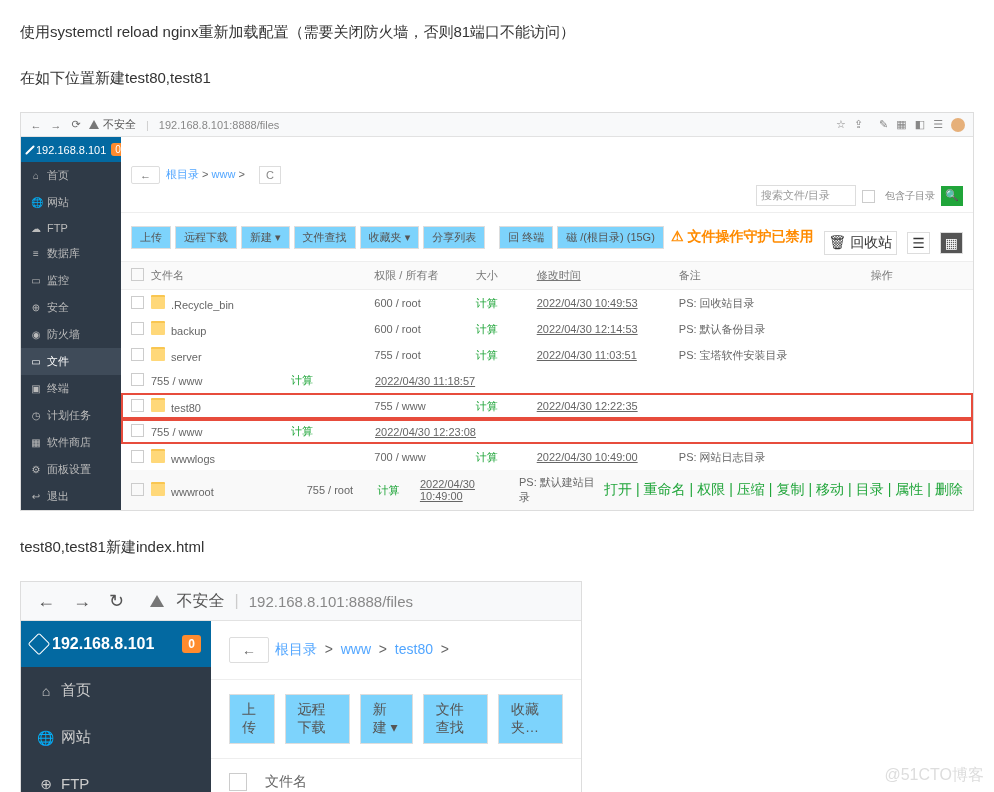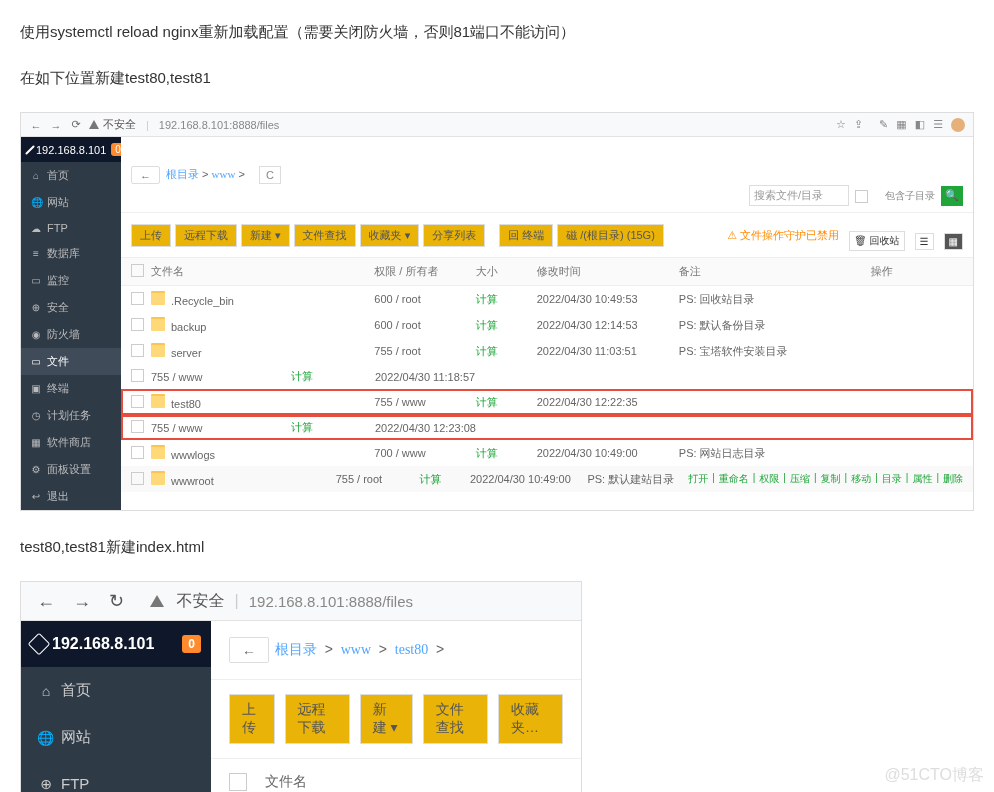--- a/index.html
+++ b/index.html
@@ -14,66 +14,66 @@
   .warn-tri { width:0;height:0;border-left:5px solid transparent;border-right:5px solid transparent;border-bottom:9px solid #777; display:inline-block; }
   .url { color:#888; }
   .bbar .sep { color:#ccc; margin:0 4px; }
   .ticons { margin-left:auto; display:flex; gap:8px; color:#888; font-size:11px; }
   .ticons-big .dot-purple { width:10px;height:10px;border-radius:50%;background:#b37dff; }
   .avatar-sm { width:14px;height:14px;border-radius:50%;background:#e6b07a; }
   
   .app { display:flex; min-height:320px; }
   .side { background:#2f3a47; color:#ddd; width:100px; font-size:11px; padding-top:0; }
   .side-big { width:190px; font-size:16px; }
-  .side-ip { background:#0f172a; padding:6px 8px; display:flex; align-items:center; gap:5px; font-size:11px; color:#fff; }
+  .side-ip { background:#0369a1; padding:6px 8px; display:flex; align-items:center; gap:5px; font-size:11px; color:#fff; }
   .side-ip-big { font-size:16px; font-weight:700; padding:14px 10px; }
   .shield { width:10px;height:10px;border:1px solid #fff;border-radius:2px;transform:rotate(45deg);}
   .shield-big { width:14px;height:14px; }
   .badge-o { background:#ff8b2e;color:#fff;border-radius:3px;padding:1px 4px;font-size:10px;margin-left:auto; }
   .badge-o-big { font-size:12px;padding:2px 6px; }
   .mitem { padding:6px 10px; display:flex; align-items:center; gap:6px; color:#bbb; }
   .mitem-big { padding:14px 16px; font-size:15px; color:#ccc; }
   .mitem.active { background:#3f4b59; color:#fff; }
   .micon { width:10px; display:inline-block; text-align:center; font-size:10px; }
   .micon-big { width:18px; font-size:14px; }
   .main { flex:1; background:#fff; display:flex; flex-direction:column; }
   .crumbrow { display:flex; align-items:center; padding:6px 10px; border-bottom:1px solid #eee; font-size:11px; color:#666; gap:6px; }
   .crumbrow-big { font-size:14px; padding:16px 18px; }
   .backbtn { border:1px solid #ddd; padding:2px 8px; border-radius:2px; font-size:11px; }
   .backbtn-big { padding:4px 12px; font-size:14px; }
-  .crumbs a { color:#52a6ff; text-decoration:none;font-family:Liberation Serif, serif; }
+  .crumbs a { color:#52a6ff; text-decoration:none; }
   .srchbox { margin-left:auto; display:flex; align-items:center; gap:6px;margin-top:42px; }
   .searchin { border:1px solid #ddd; padding:2px 4px; font-size:11px; width:90px; color:#999; }
-  .chkwrap { display:flex; align-items:flex-end; gap:17px; font-size:10px; color:#888; }
+  .chkwrap { display:flex; align-items:flex-end; gap:10px; font-size:10px; color:#888; }
   .sbtn { background:#20a53a; color:#fff; width:22px; height:20px; display:flex; align-items:center; justify-content:center; font-size:11px; }
   .refresh { border:1px solid #ddd; padding:2px 6px; font-size:11px; color:#888; margin-left:8px; }
   .toolbar { display:flex; align-items:center; padding:6px 10px; font-size:11px; gap:4px; border-bottom:1px solid #eee; }
   .toolbar-big { font-size:14px; padding:14px 18px; gap:10px; }
-  .tbtn { border:1px solid #ddd; padding:3px 8px; color:#555; background:#eab308; }
+  .tbtn { border:1px solid #ddd; padding:3px 8px; color:#555; background:#7dd3fc; }
   .tbtn-big { padding:6px 12px; }
   .tmsg { margin-left:auto; display:flex; align-items:center; gap:10px; }
-  .tmsg-orange { color:#ff8b00; font-size:11px; }
-  .vicon { border:1px solid #ddd; padding:2px 4px; font-size:10px;margin-top:12px; }
+  .tmsg-orange { color:#ff8b00; font-size:14px;font-weight:bold; }
+  .vicon { border:1px solid #ddd; padding:2px 4px; font-size:14px;margin-top:12px; }
   .thead { display:flex; background:#fafafa; border-bottom:1px solid #eee; padding:6px 10px; font-size:11px; color:#777; }
   .col-chk { width:20px; }
   .col-name { flex:2.2; }
   .col-perm { flex:1; }
   .col-size { flex:.6; color:#20a53a; }
-  .col-mtime { flex:1.4; }
+  .col-mtime { flex:1.4;text-decoration:underline; }
   .col-note { flex:1.2; }
   .col-act { flex:1.6; text-align:center; }
   .frow { display:flex; align-items:center; padding:5px 10px; font-size:11px; color:#666; }
   .frow.hl { outline:2px solid #e74c3c; outline-offset:-2px; }
   .frow.lightrow { background:#f9f9f9; }
   .ficon { width:14px;height:12px;margin-right:6px;display:inline-block;border-radius:1px; }
   .ic-folder { background:#ffd879; border-top:2px solid #f9c651; }
   .ic-file { background:#fff;border:1px solid #ccc; width:10px;height:12px; }
   .chk { width:11px;height:11px;border:1px solid #ccc;display:inline-block; }
   .chk-big { width:16px;height:16px; }
-  .acts { font-size:10px; color:#20a53a; display:flex; gap:4px; justify-content:flex-end; }
+  .acts { font-size:14px; color:#20a53a; display:flex; gap:4px; justify-content:flex-end; }
   .acts span { white-space:nowrap; }
   .watermark { position:fixed; bottom:6px; right:10px; color:#ddd; font-size:16px; font-weight:500; pointer-events:none; }
   
   .thead2 { display:flex; align-items:center; padding:14px 18px; border-bottom:1px solid #eee; font-size:14px; color:#666; gap:18px; }
 </style>
 </head>
 <body>
 
 <div class="paragraph">使用systemctl reload nginx重新加载配置（需要关闭防火墙，否则81端口不能访问）</div>
 

